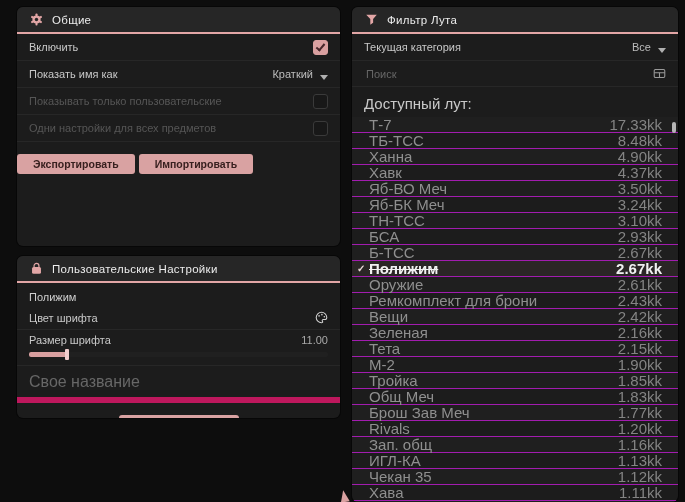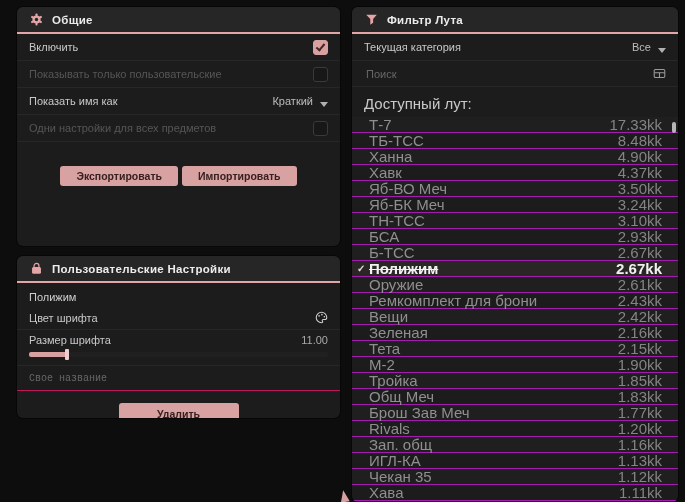--- a/index.html
+++ b/index.html
@@ -9,53 +9,53 @@
     font-family:"Liberation Sans", sans-serif;
     -webkit-font-smoothing:antialiased;
   }
   .panel{position:absolute;background:#1c1c1c;border-radius:6px;overflow:hidden;box-shadow:0 0 0 1px rgba(0,0,0,.45)}
   .p-general{left:17px;top:7px;width:323px;height:239px}
   .p-custom{left:17px;top:256px;width:323px;height:162px}
   .p-loot{left:352px;top:7px;width:326px;height:495px}
 
   .panel-header{height:25px;background:#262626;display:flex;align-items:center;gap:9px;
     padding:0 13px;border-bottom:2px solid #e2a6a6}
-  .panel-title{font-size:11.5px;font-weight:700;color:#ececec;letter-spacing:.3px}
+  .panel-title{font-size:11.5px;font-weight:400;color:#ececec;letter-spacing:.3px}
   .hicon{display:flex;align-items:center}
 
   .setting-row{display:flex;align-items:center;justify-content:space-between;
     padding:0 12px;height:26px;border-bottom:1px solid #272727;font-size:11px;color:#c9c9c9}
   .setting-row.disabled{color:#565656}
 
   .checkbox{width:13px;height:13px;border-radius:3px;border:1px solid #3a3a3a;background:#181818;
     position:relative;flex:0 0 auto;cursor:pointer}
   .checkbox.checked{background:#d9a0a0;border-color:#d9a0a0}
   .checkbox.checked::after{content:"";position:absolute;left:4px;top:1px;width:3px;height:7px;
     border-right:2px solid #46262a;border-bottom:2px solid #46262a;transform:rotate(40deg)}
 
   .dropdown{display:flex;align-items:flex-end;gap:7px;color:#bdbdbd;font-size:11px;cursor:pointer}
   .chevron{width:0;height:0;border-left:4px solid transparent;border-right:4px solid transparent;
     border-top:5px solid #b0b0b0}
 
   .btn{background:#d9a2a2;color:#38201f;border:none;border-radius:3px;font-size:10.5px;
     font-weight:700;padding:4px 16px;font-family:inherit;cursor:pointer}
-  .btn-row{display:flex;justify-content:center;gap:4px;margin-top:24px}
+  .btn-row{display:flex;gap:4px;margin-top:12px}
 
   .item-label{padding:8px 12px 3px;font-size:11px;color:#cfcfcf}
   .row-23{height:23px}
   .fs-block{border-bottom:1px solid #272727;padding:4px 12px 8px}
   .fs-row{display:flex;justify-content:space-between;font-size:11px;color:#c9c9c9}
   .fs-value{color:#a9a9a9}
   .slider{margin-top:6px;height:5px;width:100%;background:#202020;border-radius:2px;position:relative;cursor:pointer}
   .slider-fill{width:40px;height:5px;background:#d9a0a0;border-radius:2px}
   .slider-handle{position:absolute;left:36px;top:-3px;width:4px;height:11px;background:#f2cdcd;border-radius:1px}
 
   .custom-name-input{display:block;width:100%;box-sizing:border-box;background:transparent;border:none;
-    border-bottom:1px solid #be185d;padding:7px 12px 6px;font-size:10px;color:#e0e0e0;
-    font-family:Liberation Mono, monospace;outline:none}
+    border-bottom:6px solid #be185d;padding:7px 12px 6px;font-size:16px;color:#e0e0e0;
+    font-family:Liberation Sans, sans-serif;outline:none}
   input::placeholder{color:#676767}
   .delete-wrap{display:flex;justify-content:center;margin-top:12px}
   .delete-btn{width:120px;padding:5px 0;text-align:center}
 
   .search-row{display:flex;align-items:center;justify-content:space-between;gap:24px;
     padding:0 12px;height:25px;border-bottom:1px solid #272727}
   .search-input{flex:1;background:transparent;border:none;font-size:11px;color:#dddddd;
     font-family:inherit;outline:none}
   .available-label{padding:8px 12px 5px;font-size:15px;color:#c9c9c9}
 
@@ -96,31 +96,31 @@
       </svg>
     </span>
     <span class="panel-title">Общие</span>
   </div>
 
   <div class="setting-row">
     <span>Включить</span>
     <span class="checkbox checked"></span>
   </div>
 
-  <div class="setting-row disabled">
-    <span>Показывать только пользовательские</span>
-    <span class="checkbox"></span>
-  </div>
-
   <div class="setting-row">
     <span>Показать имя как</span>
     <span class="dropdown">
       <span>Краткий</span>
       <span class="chevron"></span>
     </span>
+  </div>
+
+  <div class="setting-row disabled">
+    <span>Показывать только пользовательские</span>
+    <span class="checkbox"></span>
   </div>
 
   <div class="setting-row disabled">
     <span>Одни настройки для всех предметов</span>
     <span class="checkbox"></span>
   </div>
 
   <div class="btn-row">
     <button class="btn">Экспортировать</button>
     <button class="btn">Импортировать</button>

